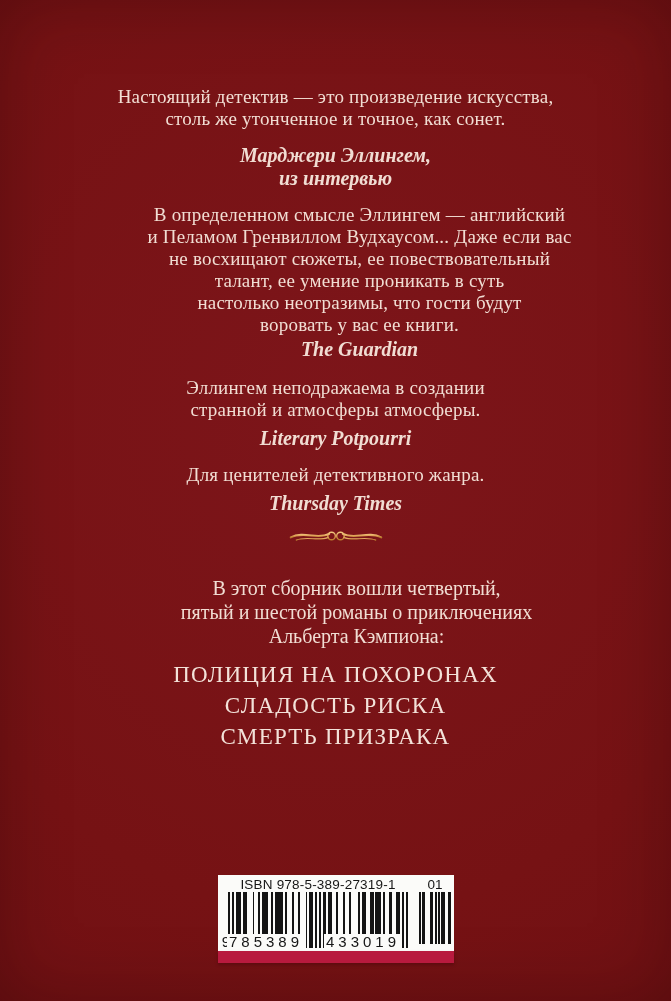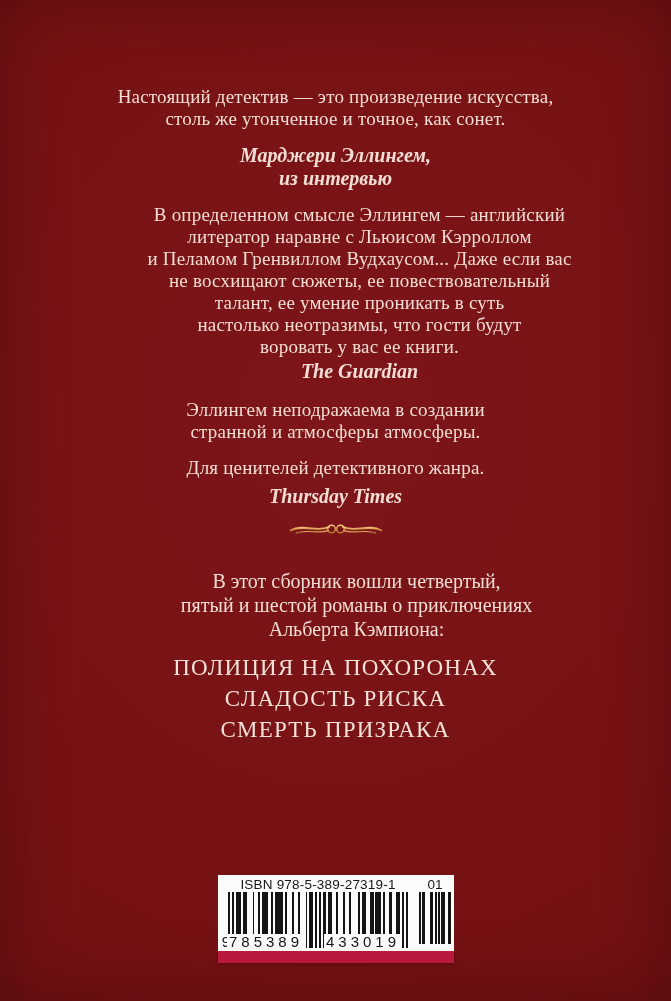--- a/index.html
+++ b/index.html
@@ -110,34 +110,36 @@
     <div class="q-line">Настоящий детектив — это произведение искусства,</div>
     <div class="q-line">столь же утонченное и точное, как сонет.</div>
     <div class="attr">
       <div class="attr-line">Марджери Эллингем,</div>
       <div class="attr-line">из интервью</div>
     </div>
   </div>
 
   <div class="quote-block qb2">
     <div class="q-line">В определенном смысле Эллингем — английский</div>
-    <div class="q-line">литератор наравне с Льюисом Кэрроллом</div>
     <div class="q-line">и Пеламом Гренвиллом Вудхаусом... Даже если вас</div>
     <div class="q-line">не восхищают сюжеты, ее повествовательный</div>
     <div class="q-line">талант, ее умение проникать в суть</div>
     <div class="q-line">настолько неотразимы, что гости будут</div>
     <div class="q-line">воровать у вас ее книги.</div>
     <div class="attr">
       <div class="attr-line">The Guardian</div>
     </div>
   </div>
 
   <div class="quote-block qb3">
     <div class="q-line">Эллингем неподражаема в создании</div>
     <div class="q-line">странной и атмосферы атмосферы.</div>
+    <div class="attr">
+      <div class="attr-line">Literary Potpourri</div>
+    </div>
   </div>
 
   <div class="quote-block qb4">
     <div class="q-line">Для ценителей детективного жанра.</div>
     <div class="attr">
       <div class="attr-line">Thursday Times</div>
     </div>
   </div>
 
   <div class="flourish-wrap">

